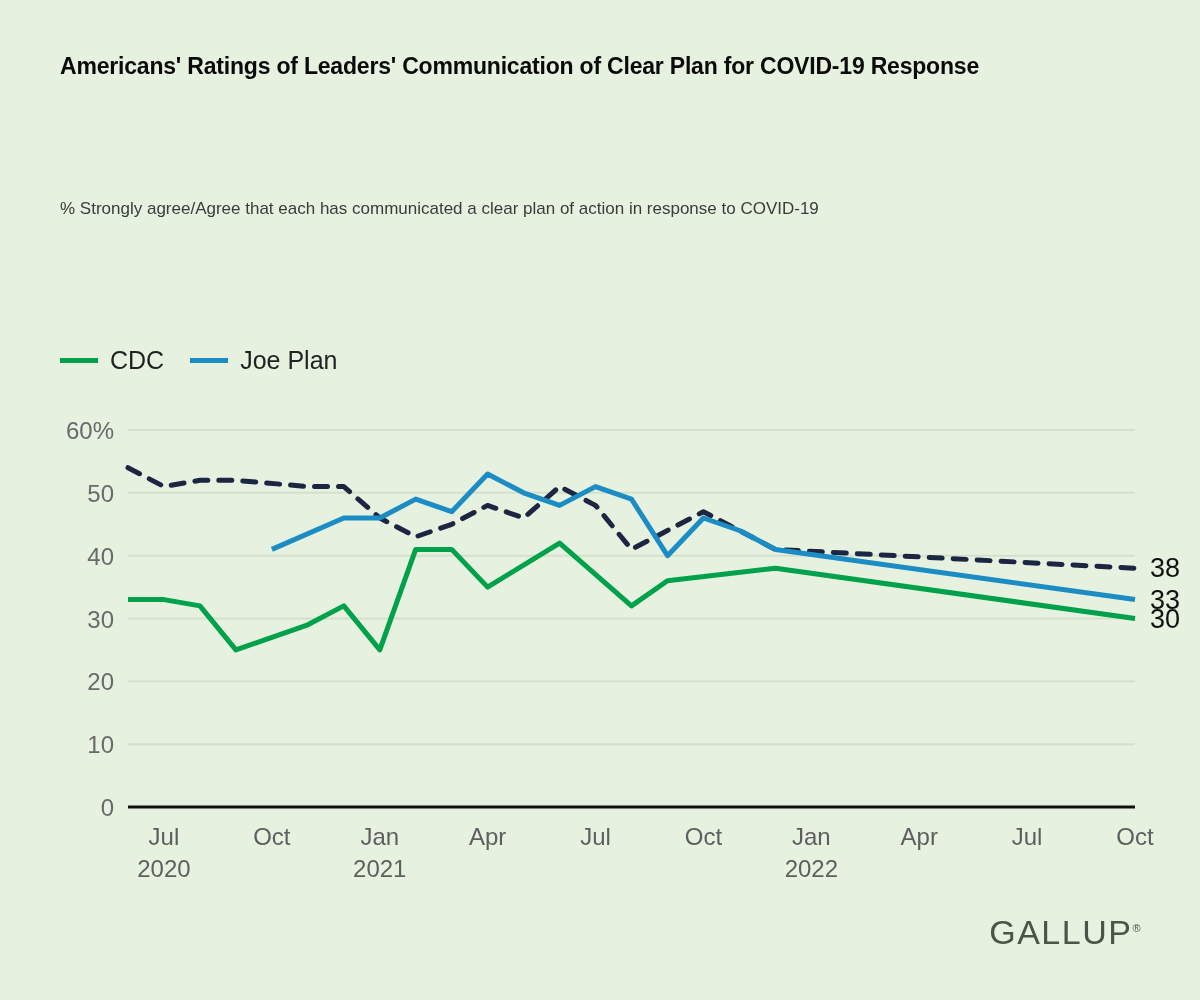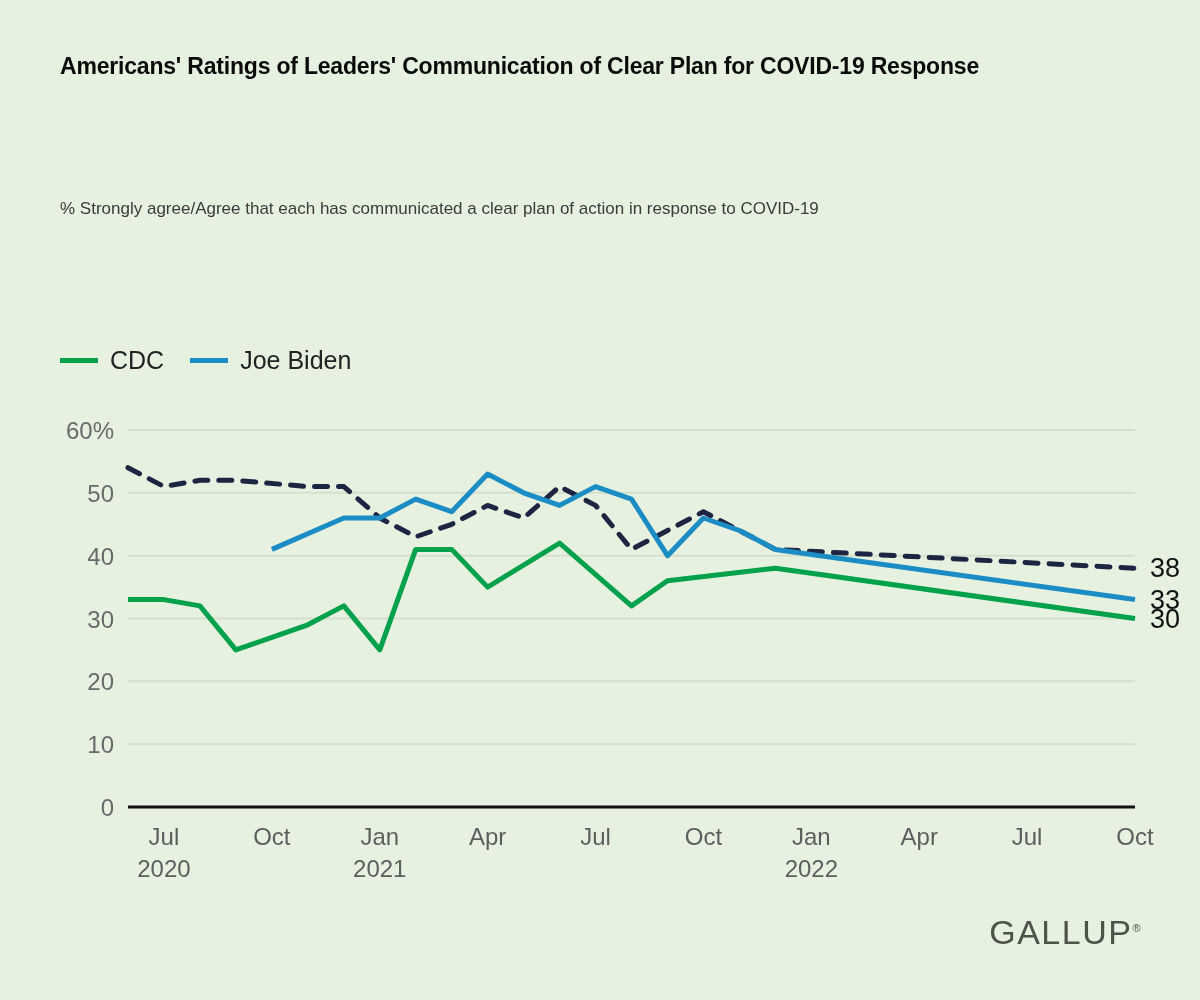--- a/index.html
+++ b/index.html
@@ -116,21 +116,21 @@
   <div class="title">Americans' Ratings of Leaders' Communication of Clear Plan for COVID-19 Response</div>
   <div class="subtitle">% Strongly agree/Agree that each has communicated a clear plan of action in response to COVID-19</div>
 
   <div class="legend">
     <div class="legend-item">
       <span class="legend-swatch solid-green"></span>
       <span class="legend-label">CDC</span>
     </div>
     <div class="legend-item">
       <span class="legend-swatch solid-blue"></span>
-      <span class="legend-label">Joe Biden</span>
+      <span class="legend-label">Joe Plan</span>
     </div>
   </div>
 
   <svg class="plot" width="1200" height="1000">
     <g id="gridlines">
         <line x1="128" x2="1135" y1="744.1666666666666" y2="744.1666666666666" stroke="#d4e0cd" stroke-width="2"></line>
         <line x1="128" x2="1135" y1="681.3333333333334" y2="681.3333333333334" stroke="#d4e0cd" stroke-width="2"></line>
         <line x1="128" x2="1135" y1="618.5" y2="618.5" stroke="#d4e0cd" stroke-width="2"></line>
         <line x1="128" x2="1135" y1="555.6666666666667" y2="555.6666666666667" stroke="#d4e0cd" stroke-width="2"></line>
         <line x1="128" x2="1135" y1="492.8333333333333" y2="492.8333333333333" stroke="#d4e0cd" stroke-width="2"></line>

